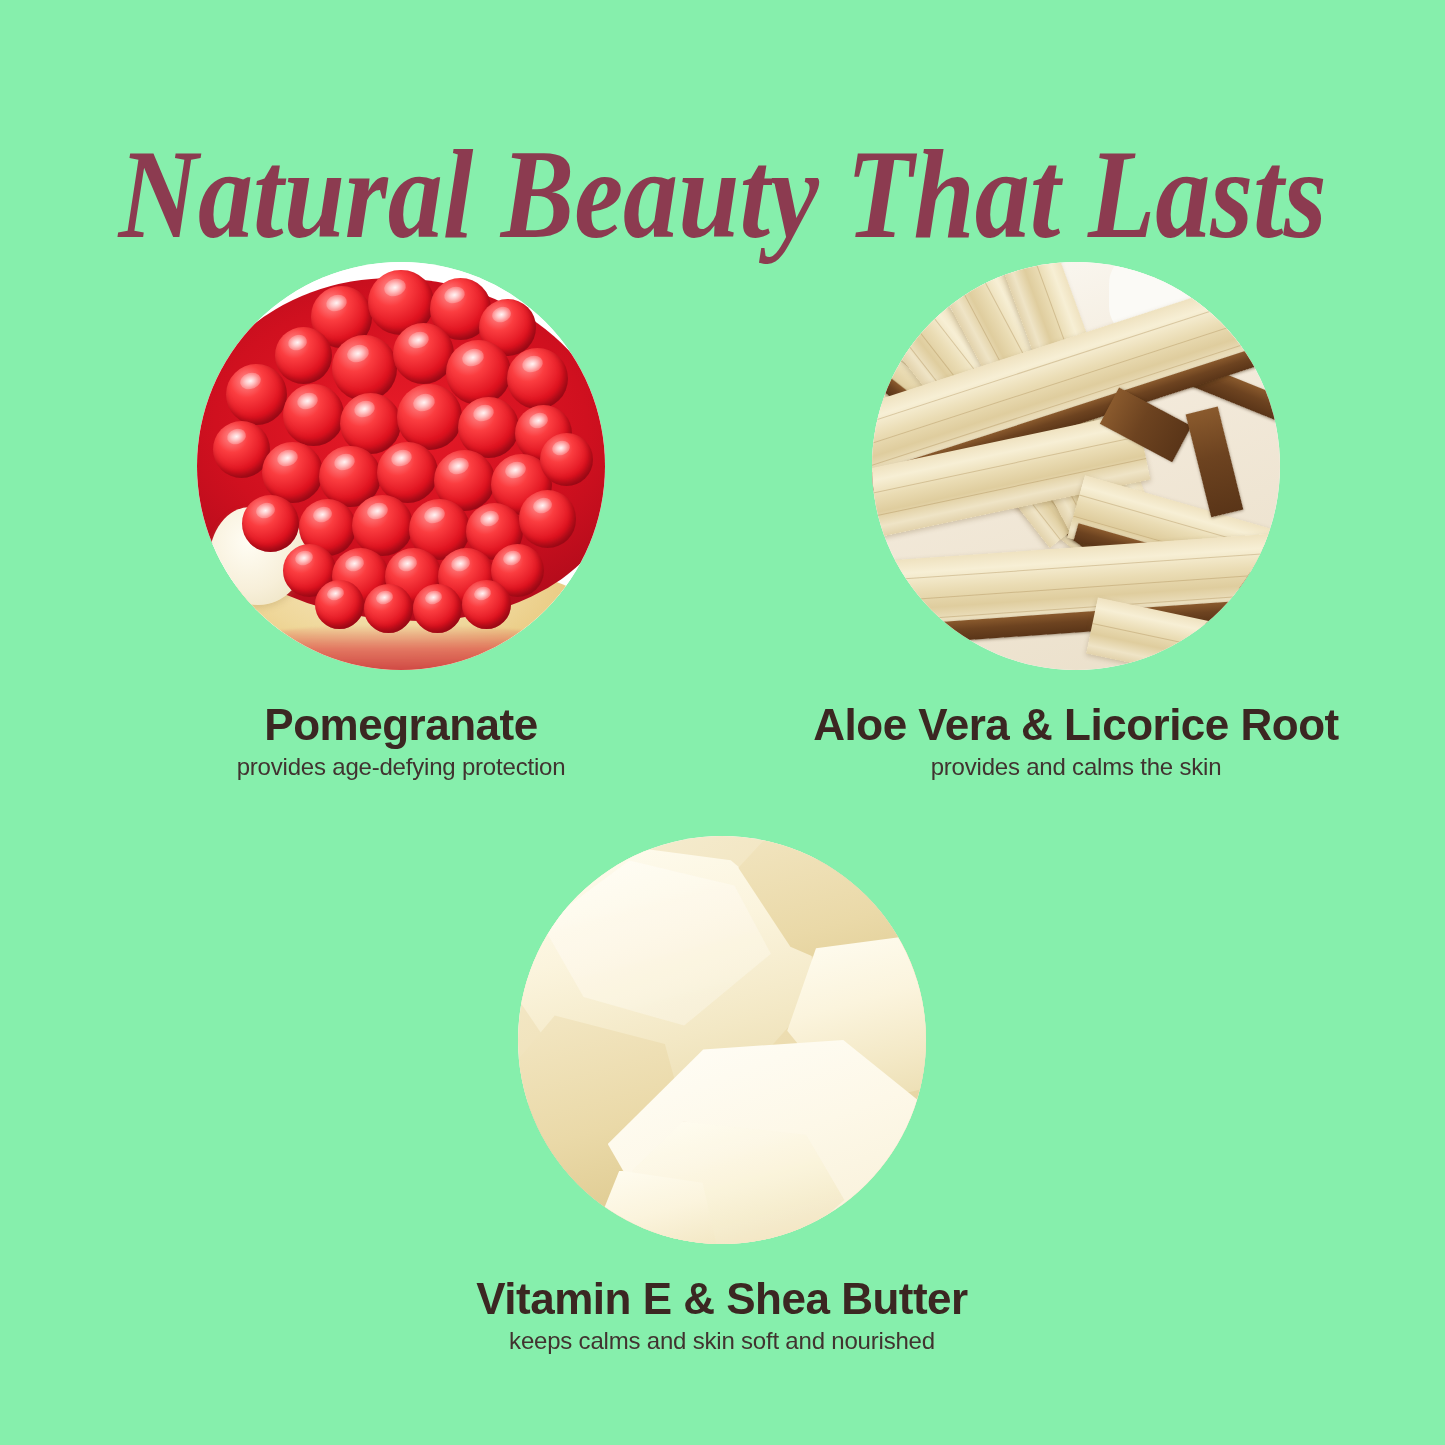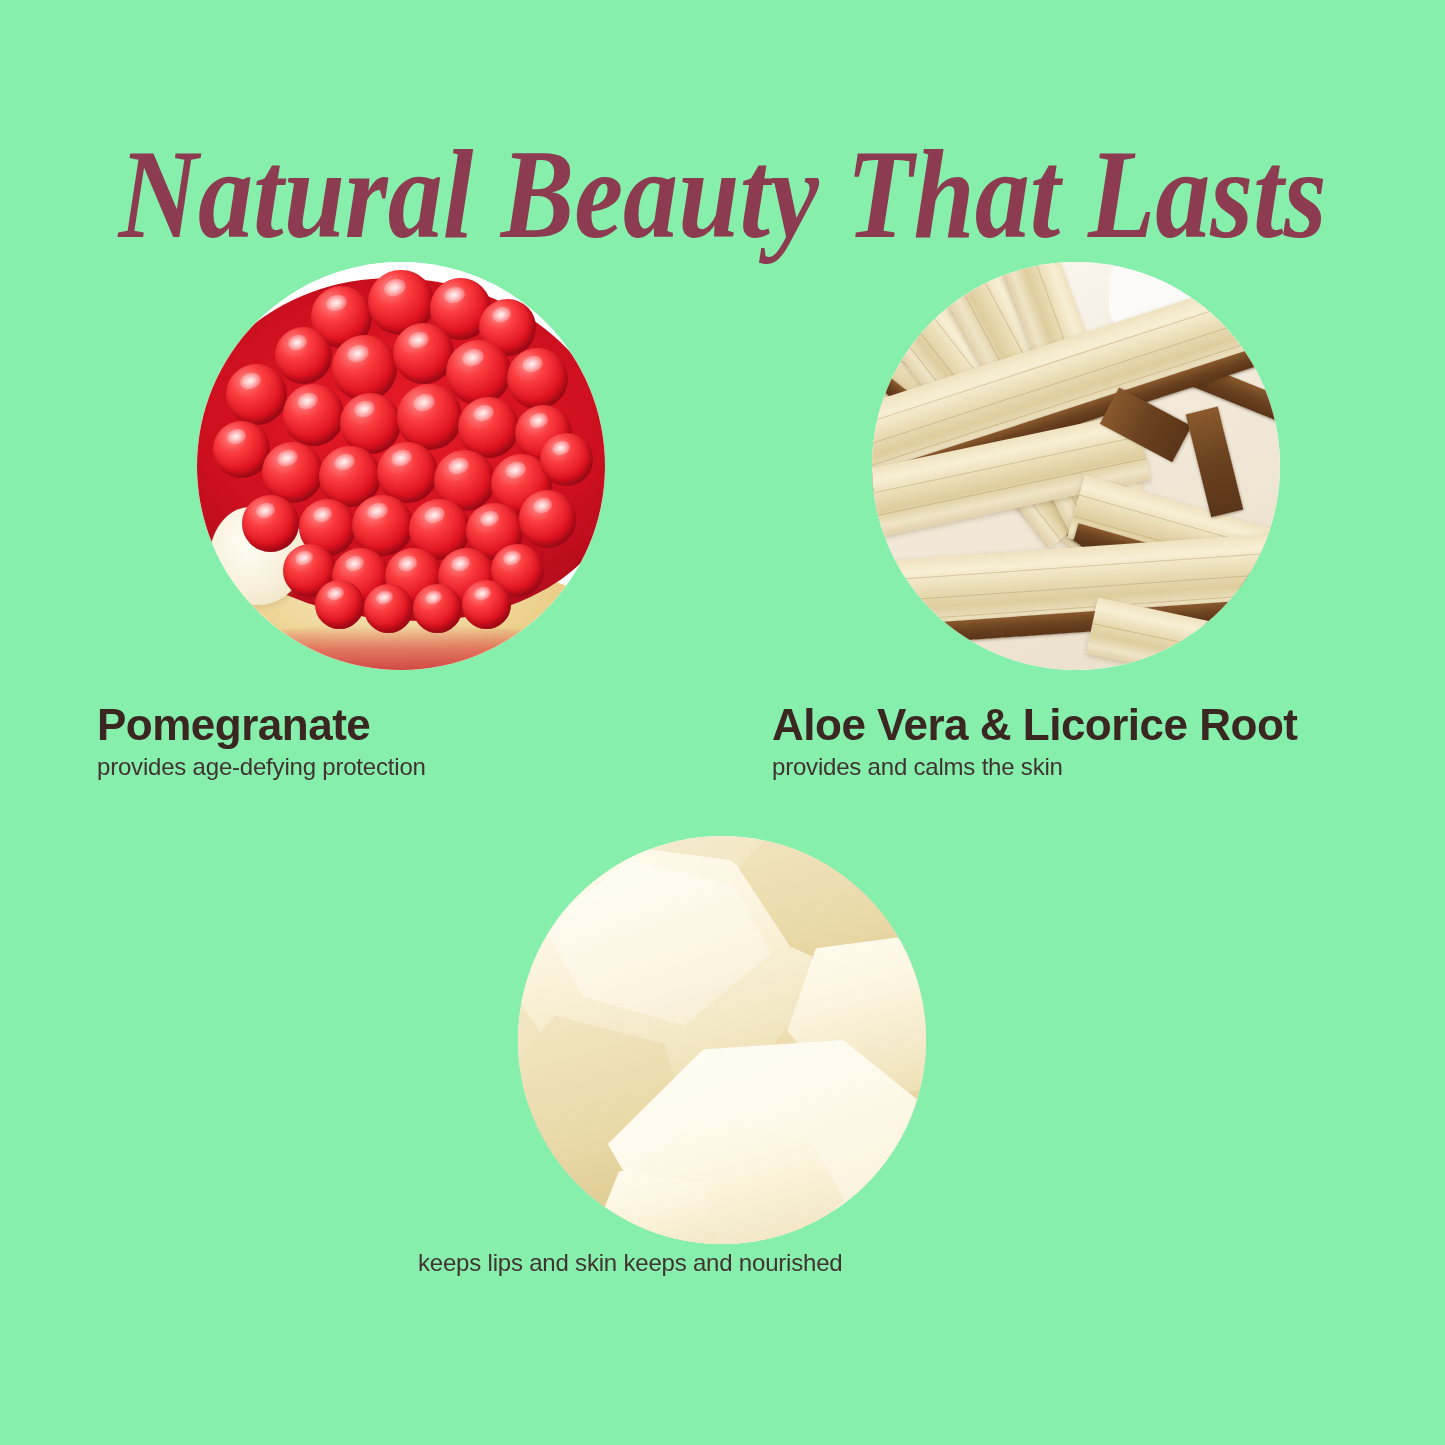--- a/index.html
+++ b/index.html
@@ -38,20 +38,21 @@
     letter-spacing: 0px;
     color: #8c3b50;
     transform: scaleX(0.86);
     transform-origin: 50% 50%;
     white-space: nowrap;
   }
 
   
   .card {
     position: absolute;
+    text-align: center;
   }
   .card-pomegranate { left: 97px;  top: 262px;  width: 608px; }
   .card-licorice    { left: 772px; top: 262px;  width: 608px; }
   .card-shea        { left: 418px; top: 836px;  width: 608px; }
 
   .circle-wrap {
     position: relative;
     width: 408px;
     height: 408px;
     margin: 0 auto;
@@ -352,16 +353,17 @@
       <div class="chunk bright" style="left:22%;top:50%;width:78%;height:58%;
            clip-path:polygon(30% 4%, 74% 0%, 98% 26%, 96% 72%, 58% 98%, 18% 86%, 0% 44%);"></div>
 
       <div class="chunk" style="left:28%;top:70%;width:52%;height:40%;
            clip-path:polygon(24% 0%, 82% 8%, 100% 48%, 62% 92%, 14% 78%, 0% 30%);opacity:.92;"></div>
 
       <div class="chunk" style="left:16%;top:82%;width:34%;height:30%;
            clip-path:polygon(26% 0%, 86% 10%, 96% 60%, 44% 92%, 4% 62%);"></div>
     </div>
 
-    <div class="caption-sub">keeps lips and skin keeps and nourished</div>
+    <div class="caption-title">Vitamin E &amp; Shea Butter</div>
+    <div class="caption-sub">keeps calms and skin soft and nourished</div>
   </div>
 
 </div>
 
 </body></html>

